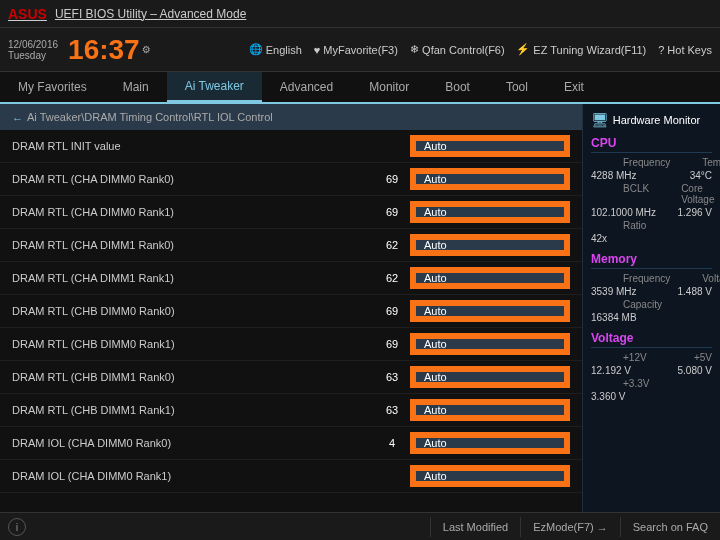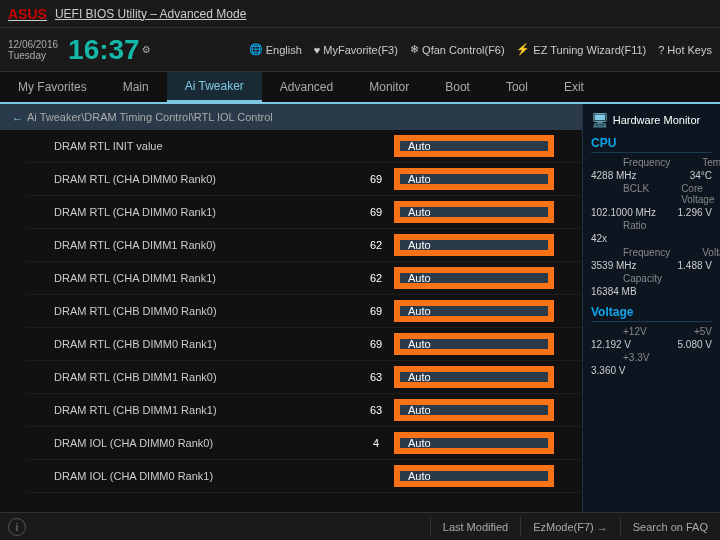--- a/index.html
+++ b/index.html
@@ -45,21 +45,21 @@
     }
     .datetime-left {
       display: flex;
       flex-direction: column;
       margin-right: 10px;
     }
     .date-text { font-size: 10px; color: #aaa; }
     .time-text {
       font-size: 28px;
       font-weight: bold;
-      color: #14b8a6;
+      color: #f97316;
       line-height: 1;
     }
     .gear-icon { font-size: 14px; color: #aaa; margin-left: 2px; vertical-align: super; font-size: 10px; }
     .top-menu-icons {
       display: flex;
       gap: 12px;
       align-items: center;
       font-size: 11px;
       color: #ccc;
     }
@@ -115,24 +115,23 @@
     }
 
     
     .settings-list {
       overflow-y: auto;
       height: calc(100% - 26px);
     }
     .setting-row {
       display: flex;
       align-items: center;
-      padding: 5px 28px;
+      padding: 5px 12px;
       border-bottom: 1px solid #1e1e1e;
       min-height: 32px;
-      margin-left: 26px;
     }
     .setting-label {
       flex: 1;
       color: #ccc;
       font-size: 11px;
     }
     .setting-value-num {
       color: #fff;
       font-size: 11px;
       margin-right: 8px;
@@ -162,21 +161,21 @@
     .sidebar-header {
       color: #fff;
       font-size: 11px;
       margin-bottom: 4px;
       display: flex;
       align-items: center;
       gap: 4px;
     }
     .sidebar-header-icon { color: #7ec8e3; font-size: 14px; }
     .sidebar-section-title {
-      color: #0ea5e9;
+      color: #d946ef;
       font-size: 12px;
       font-weight: bold;
       margin: 8px 0 4px 0;
       border-bottom: 1px solid #1e3a50;
       padding-bottom: 2px;
     }
     .sidebar-row {
       display: flex;
       justify-content: space-between;
       margin-bottom: 2px;
@@ -352,20 +351,21 @@
     </div>
     <div class="sidebar-row">
       <span class="sidebar-val">102.1000 MHz</span>
       <span class="sidebar-val">1.296 V</span>
     </div>
     <div class="sidebar-row">
       <span class="sidebar-label">Ratio</span>
     </div>
     <div class="sidebar-val-single">42x</div>
 
+    <div class="sidebar-section-title">Memory</div>
     <div class="sidebar-row">
       <span class="sidebar-label">Frequency</span>
       <span class="sidebar-label">Voltage</span>
     </div>
     <div class="sidebar-row">
       <span class="sidebar-val">3539 MHz</span>
       <span class="sidebar-val">1.488 V</span>
     </div>
     <div class="sidebar-row">
       <span class="sidebar-label">Capacity</span>

